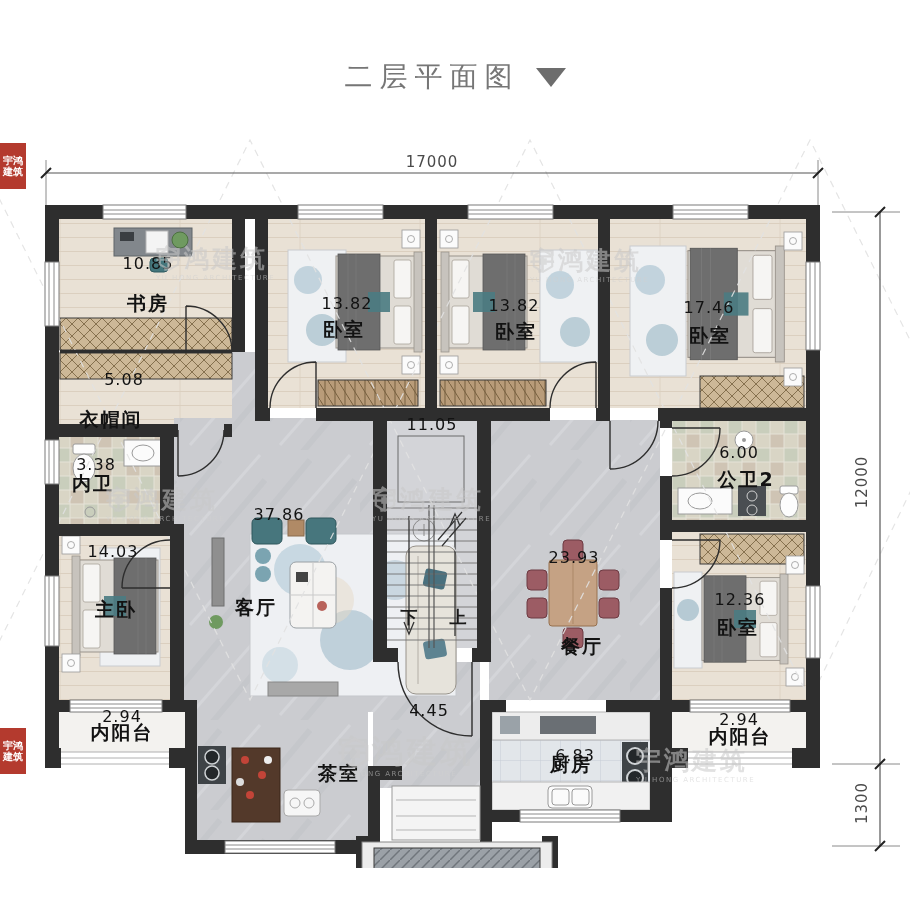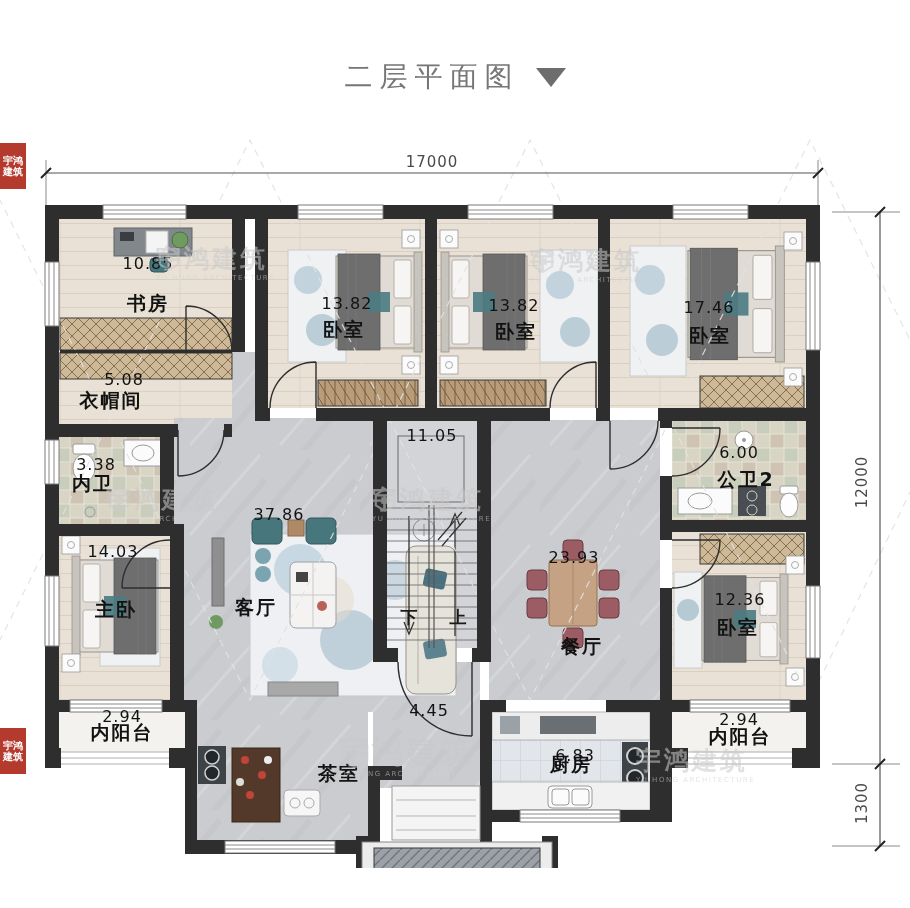--- a/index.html
+++ b/index.html
@@ -392,35 +392,35 @@
 <div class="lbl num" style="left:347px;top:303px;">13.82</div>
 <div class="lbl nm" style="left:344px;top:330px;">卧室</div>
 
 <div class="lbl num" style="left:514px;top:305px;">13.82</div>
 <div class="lbl nm" style="left:516px;top:332px;">卧室</div>
 
 <div class="lbl num" style="left:709px;top:307px;">17.46</div>
 <div class="lbl nm" style="left:710px;top:336px;">卧室</div>
 
 <div class="lbl num" style="left:124px;top:379px;">5.08</div>
-<div class="lbl nm" style="left:111px;top:401px;">衣帽间</div>
+<div class="lbl nm" style="left:111px;top:420px;">衣帽间</div>
 
 <div class="lbl num" style="left:96px;top:464px;">3.38</div>
 <div class="lbl nm" style="left:93px;top:484px;">内卫</div>
 
 <div class="lbl num" style="left:739px;top:452px;">6.00</div>
 <div class="lbl nm" style="left:746px;top:480px;">公卫2</div>
 
 <div class="lbl num" style="left:113px;top:551px;">14.03</div>
 <div class="lbl nm" style="left:116px;top:610px;">主卧</div>
 
 <div class="lbl num" style="left:279px;top:514px;">37.86</div>
 <div class="lbl nm" style="left:256px;top:608px;">客厅</div>
 
-<div class="lbl num" style="left:432px;top:435px;">11.05</div>
+<div class="lbl num" style="left:432px;top:424px;">11.05</div>
 
 <div class="lbl num" style="left:574px;top:557px;">23.93</div>
 <div class="lbl nm" style="left:582px;top:647px;">餐厅</div>
 
 <div class="lbl num" style="left:740px;top:599px;">12.36</div>
 <div class="lbl nm" style="left:738px;top:628px;">卧室</div>
 
 <div class="lbl num" style="left:122px;top:716px;">2.94</div>
 <div class="lbl nm" style="left:122px;top:733px;">内阳台</div>
 

